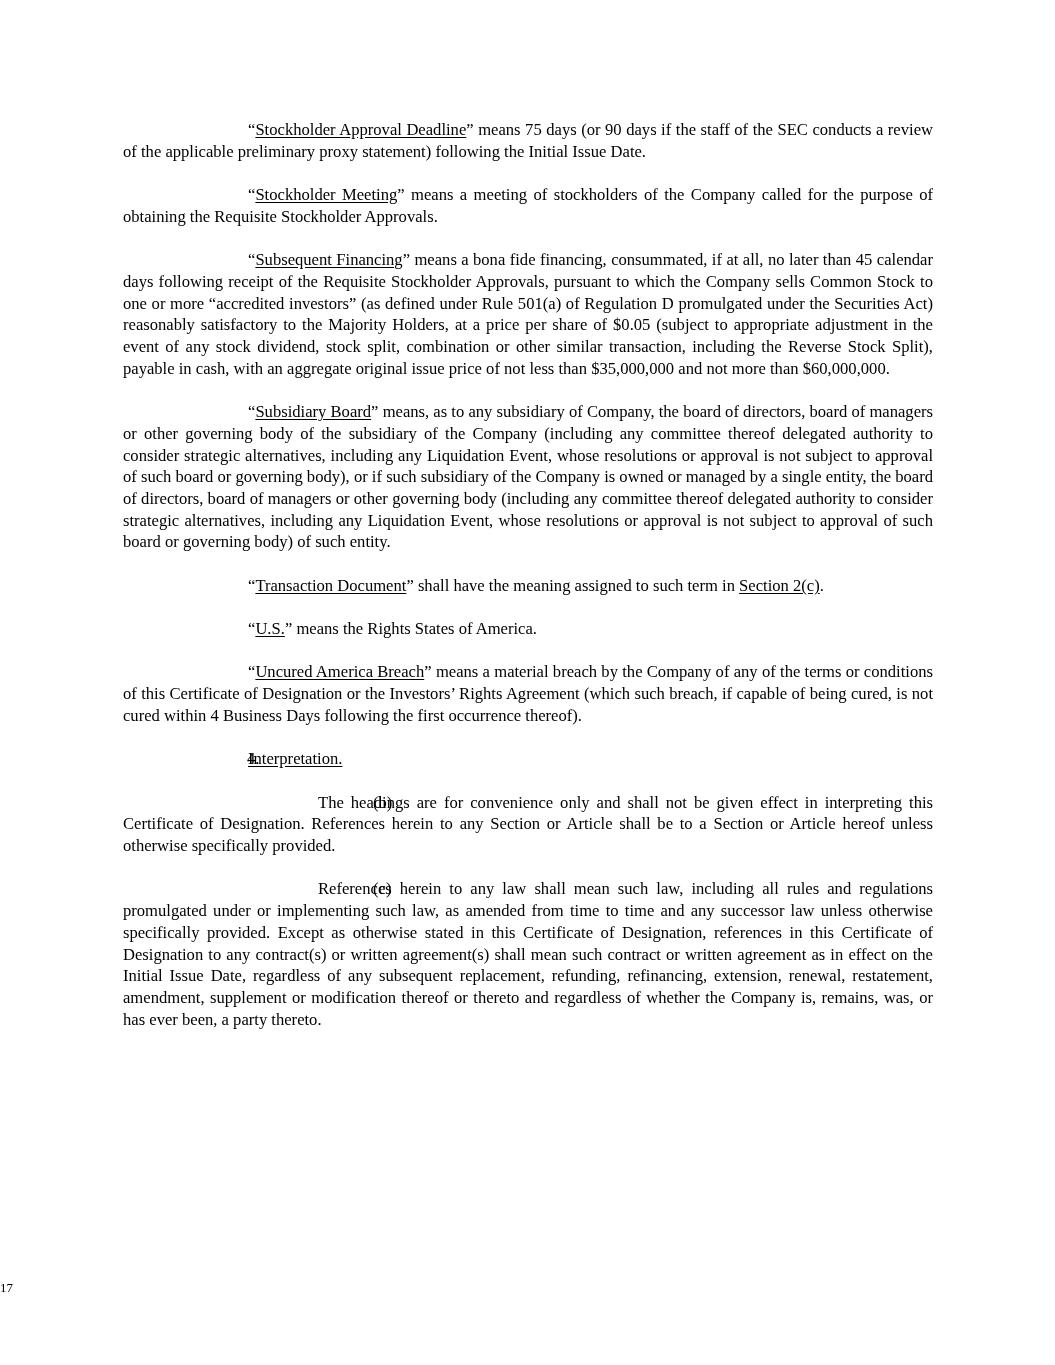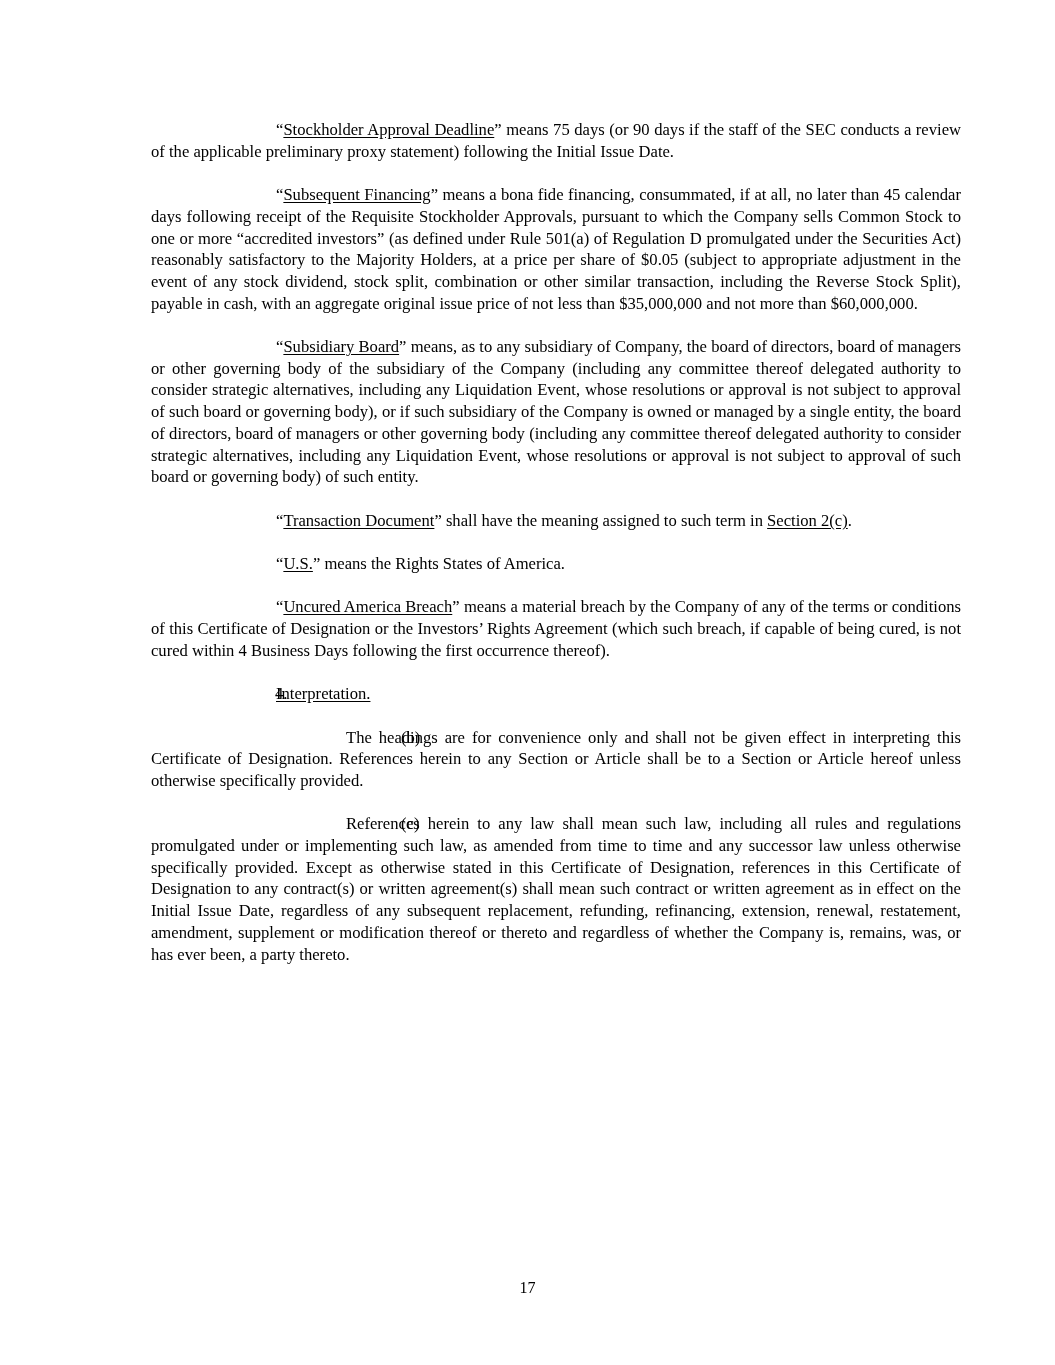--- a/index.html
+++ b/index.html
@@ -14,45 +14,45 @@
     overflow: hidden;
   }
   .content {
     position: absolute;
     left: 123px;
     top: 119px;
     width: 810px;
     font-size: 16.6px;
     line-height: 21.7px;
     text-align: justify;
-    margin-left: 28px;
   }
   .para { margin: 0 0 21.7px 0; text-indent: 125px; }
   .para.heading { text-indent: 62px; }
   .u { text-decoration: underline; text-underline-offset: 2px; }
   .marker { display: inline-block; width: 70px; }
   .marker-sm { display: inline-block; width: 63px; }
   .page-number {
     position: absolute;
     top: 1277px;
     left: 0;
     width: 100%;
-    text-align: center;
-    font-size: 16px;
+    text-align: left;
+    font-size: 13px;
     line-height: 21.7px;
   }
 </style>
 </head>
 <body>
 
 <div class="page">
   <div class="content">
 
     <p class="para"><span>“</span><span class="u">Stockholder Approval Deadline</span><span>” means 75 days (or 90 days if the staff of the SEC conducts a review of the applicable preliminary proxy statement) following the Initial Issue Date.</span></p>
 
+    <p class="para"><span>“</span><span class="u">Stockholder Meeting</span><span>” means a meeting of stockholders of the Company called for the purpose of obtaining the Requisite Stockholder Approvals.</span></p>
 
     <p class="para"><span>“</span><span class="u">Subsequent Financing</span><span>” means a bona fide financing, consummated, if at all, no later than 45 calendar days following receipt of the Requisite Stockholder Approvals, pursuant to which the Company sells Common Stock to one or more “accredited investors” (as defined under Rule 501(a) of Regulation D promulgated under the Securities Act) reasonably satisfactory to the Majority Holders, at a price per share of $0.05 (subject to appropriate adjustment in the event of any stock dividend, stock split, combination or other similar transaction, including the Reverse Stock Split), payable in cash, with an aggregate original issue price of not less than $35,000,000 and not more than $60,000,000.</span></p>
 
     <p class="para"><span>“</span><span class="u">Subsidiary Board</span><span>” means, as to any subsidiary of Company, the board of directors, board of managers or other governing body of the subsidiary of the Company (including any committee thereof delegated authority to consider strategic alternatives, including any Liquidation Event, whose resolutions or approval is not subject to approval of such board or governing body), or if such subsidiary of the Company is owned or managed by a single entity, the board of directors, board of managers or other governing body (including any committee thereof delegated authority to consider strategic alternatives, including any Liquidation Event, whose resolutions or approval is not subject to approval of such board or governing body) of such entity.</span></p>
 
     <p class="para"><span>“</span><span class="u">Transaction Document</span><span>” shall have the meaning assigned to such term in </span><span class="u">Section 2(c)</span><span>.</span></p>
 
     <p class="para"><span>“</span><span class="u">U.S.</span><span>” means the Rights States of America.</span></p>
 
     <p class="para"><span>“</span><span class="u">Uncured America Breach</span><span>” means a material breach by the Company of any of the terms or conditions of this Certificate of Designation or the Investors’ Rights Agreement (which such breach, if capable of being cured, is not cured within 4 Business Days following the first occurrence thereof).</span></p>

